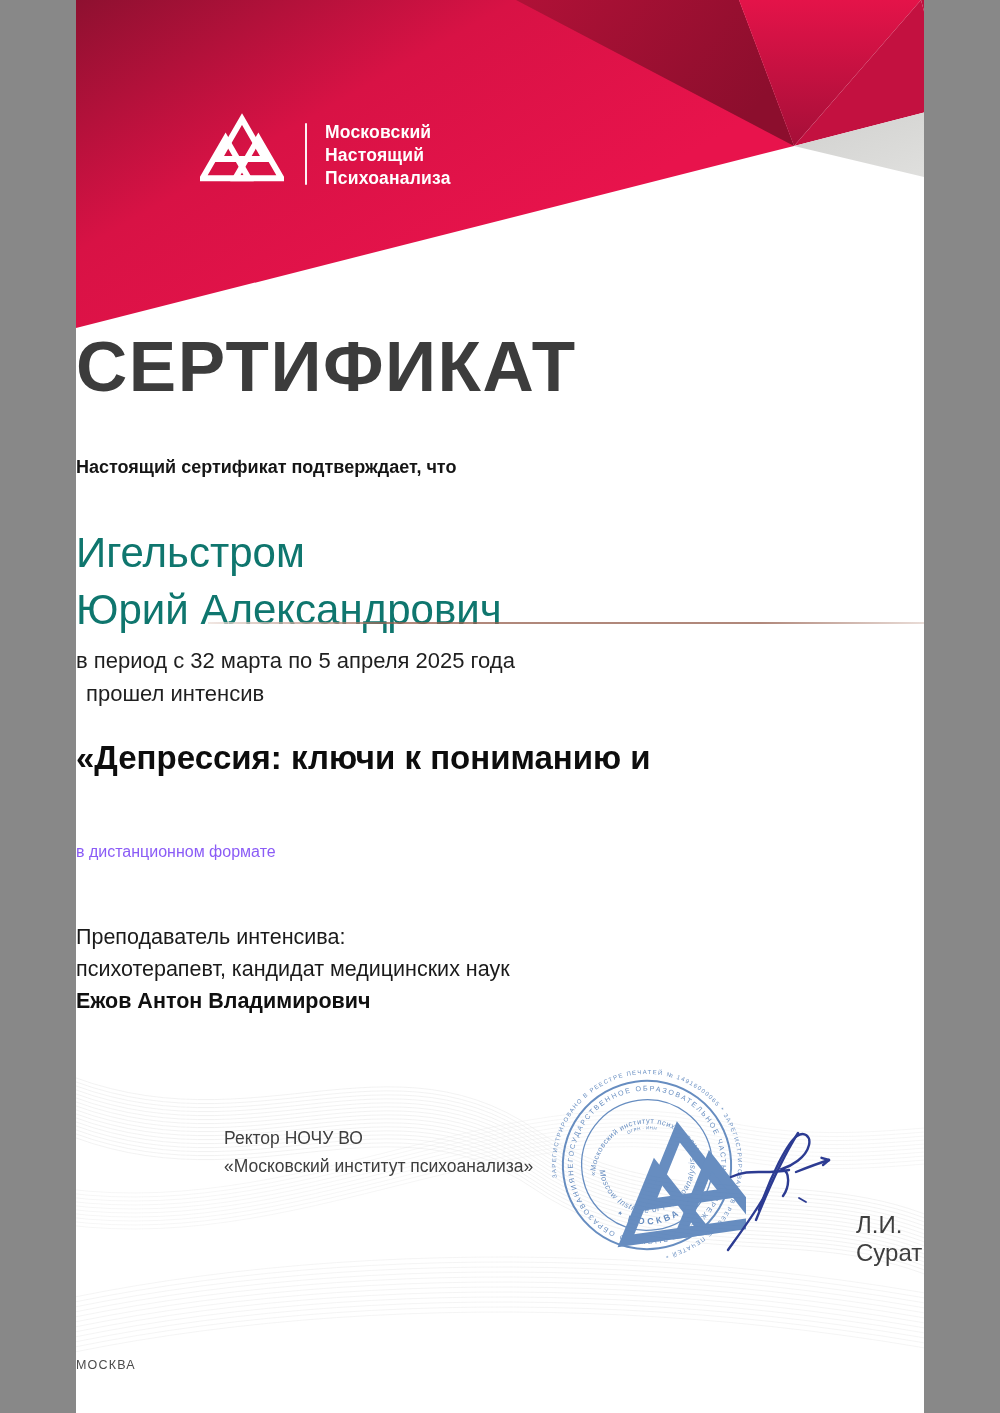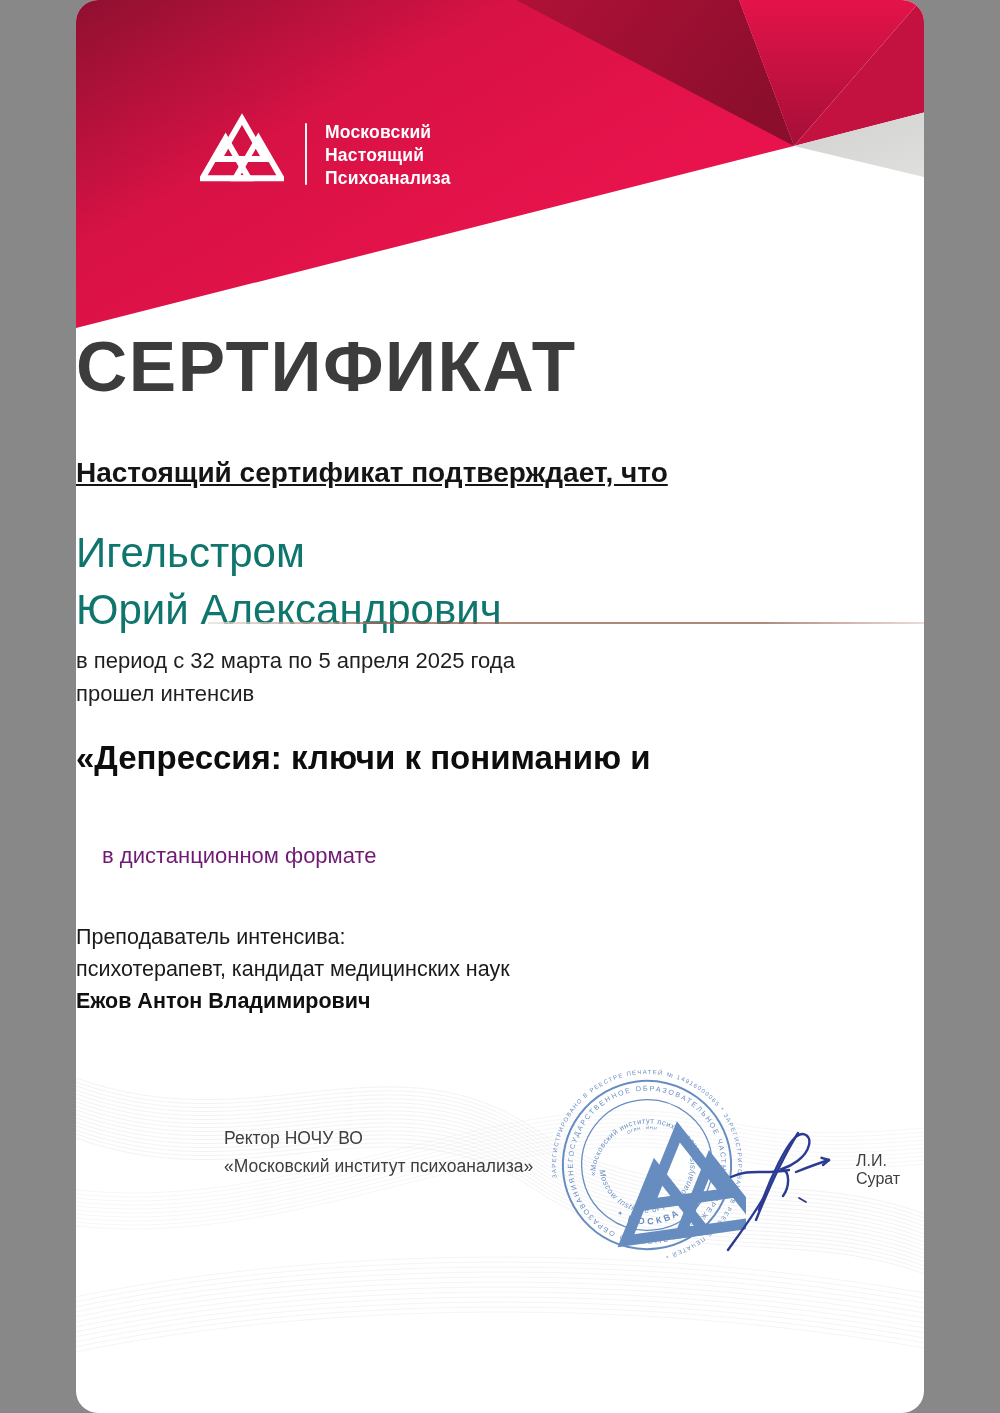--- a/index.html
+++ b/index.html
@@ -1,49 +1,49 @@
 <!DOCTYPE html>
 <html><head>
 <meta charset="utf-8">
 <style>
   html,body{margin:0;padding:0;background:#888;}
   .page{position:relative;width:848px;height:1413px;margin:0 auto;background:#fff;overflow:hidden;
-        font-family:"Liberation Sans","DejaVu Sans",sans-serif;border-radius:22px;}
+        font-family:"Liberation Sans","DejaVu Sans",sans-serif;}
   svg{display:block;}
   .abs{position:absolute;}
   .center{left:0;width:100%;text-align:left;}
   
   .header-svg{top:0;left:0;}
   .logo-mark{left:124px;top:108px;color:#ffffff;}
   .logo-divider{left:229px;top:123px;width:2px;height:62px;background:rgba(255,255,255,.95);border-radius:1px;}
   .logo-text{left:249px;top:121px;color:#fff;font-size:17.5px;font-weight:bold;line-height:1.32;letter-spacing:.2px;}
   .logo-text span{display:block;}
   
   .cert-title{top:326px;font-size:71px;font-weight:bold;color:#3c3c3c;letter-spacing:1.5px;}
-  .statement{top:457px;font-size:28px;font-weight:bold;color:#151515;text-decoration:underline;}
+  .statement{top:457px;font-size:18px;font-weight:bold;color:#151515;}
   .recipient{top:524px;font-size:42px;font-weight:normal;color:#0f766e;line-height:1.36;}
   .recipient span{display:block;}
   .name-divider{top:622px;left:132px;width:736px;height:2px;
       background:linear-gradient(to right,#ecdfd9,#96604f 25%,#96604f 75%,#ecdfd9);opacity:.75;}
   .period{top:648px;font-size:22px;color:#1f1f1f;}
-  .action{top:681px;font-size:22px;color:#1f1f1f;}
+  .action{top:681px;font-size:22px;color:#1f1f1f;padding-left:10px;}
   .course-title{top:732px;font-size:33px;font-weight:bold;color:#0d0d0d;line-height:1.55;}
   .course-title span{display:block;}
-  .fmt{top:843px;font-size:22px;color:#701a75;padding-left:26px;}
+  .fmt{top:843px;font-size:16px;color:#8b5cf6;}
   .duration{top:875px;font-size:21px;color:#1f1f1f;}
   .inst-label{top:925px;font-size:21.5px;color:#1a1a1a;}
   .inst-cred{top:957px;font-size:21.5px;color:#1a1a1a;}
   .inst-name{top:989px;font-size:21.5px;font-weight:bold;color:#101010;}
   
   .waves{top:980px;left:0;}
   .rector{left:148px;top:1124px;font-size:17.5px;color:#3e3e3e;line-height:1.62;}
   .rector span{display:block;}
   .seal{left:472px;top:1066px;}
   .signature{left:585px;top:1085px;}
-  .signer{left:780px;top:1152px;font-size:16px;color:#3e3e3e;}
+  .signer{left:780px;top:1211px;font-size:24px;color:#3e3e3e;}
   .city{top:1358px;font-size:12.5px;letter-spacing:1.2px;color:#4b4b4b;}
 </style>
 </head>
 <body>
 
 <svg width="0" height="0" style="position:absolute" aria-hidden="true">
   <symbol id="valknut" viewBox="0 0 100 88" overflow="visible">
     <path d="M50 6 L77.5 53.5 L22.5 53.5 Z" fill="none" stroke="currentColor"></path>
     <path d="M30.5 29 L58 76.5 L3 76.5 Z" fill="none" stroke="currentColor"></path>
     <path d="M69.5 29 L97 76.5 L42 76.5 Z" fill="none" stroke="currentColor"></path>
@@ -220,14 +220,15 @@
       <path d="M67 165 C77 151 95 127 107 105"></path>
       <path d="M135 87 C145 83 155 79 168 75"></path>
       <path d="M168 75 l-7.5 -2.2"></path>
       <path d="M168 75 l-6 5"></path>
       <path d="M138 113 l7 4" stroke-width="1.8"></path>
     </g>
   </svg>
 
   <div class="abs signer">Л.И. Сурат</div>
 
+  <div class="abs center city">МОСКВА</div>
 
 </div>
 
 </body></html>

